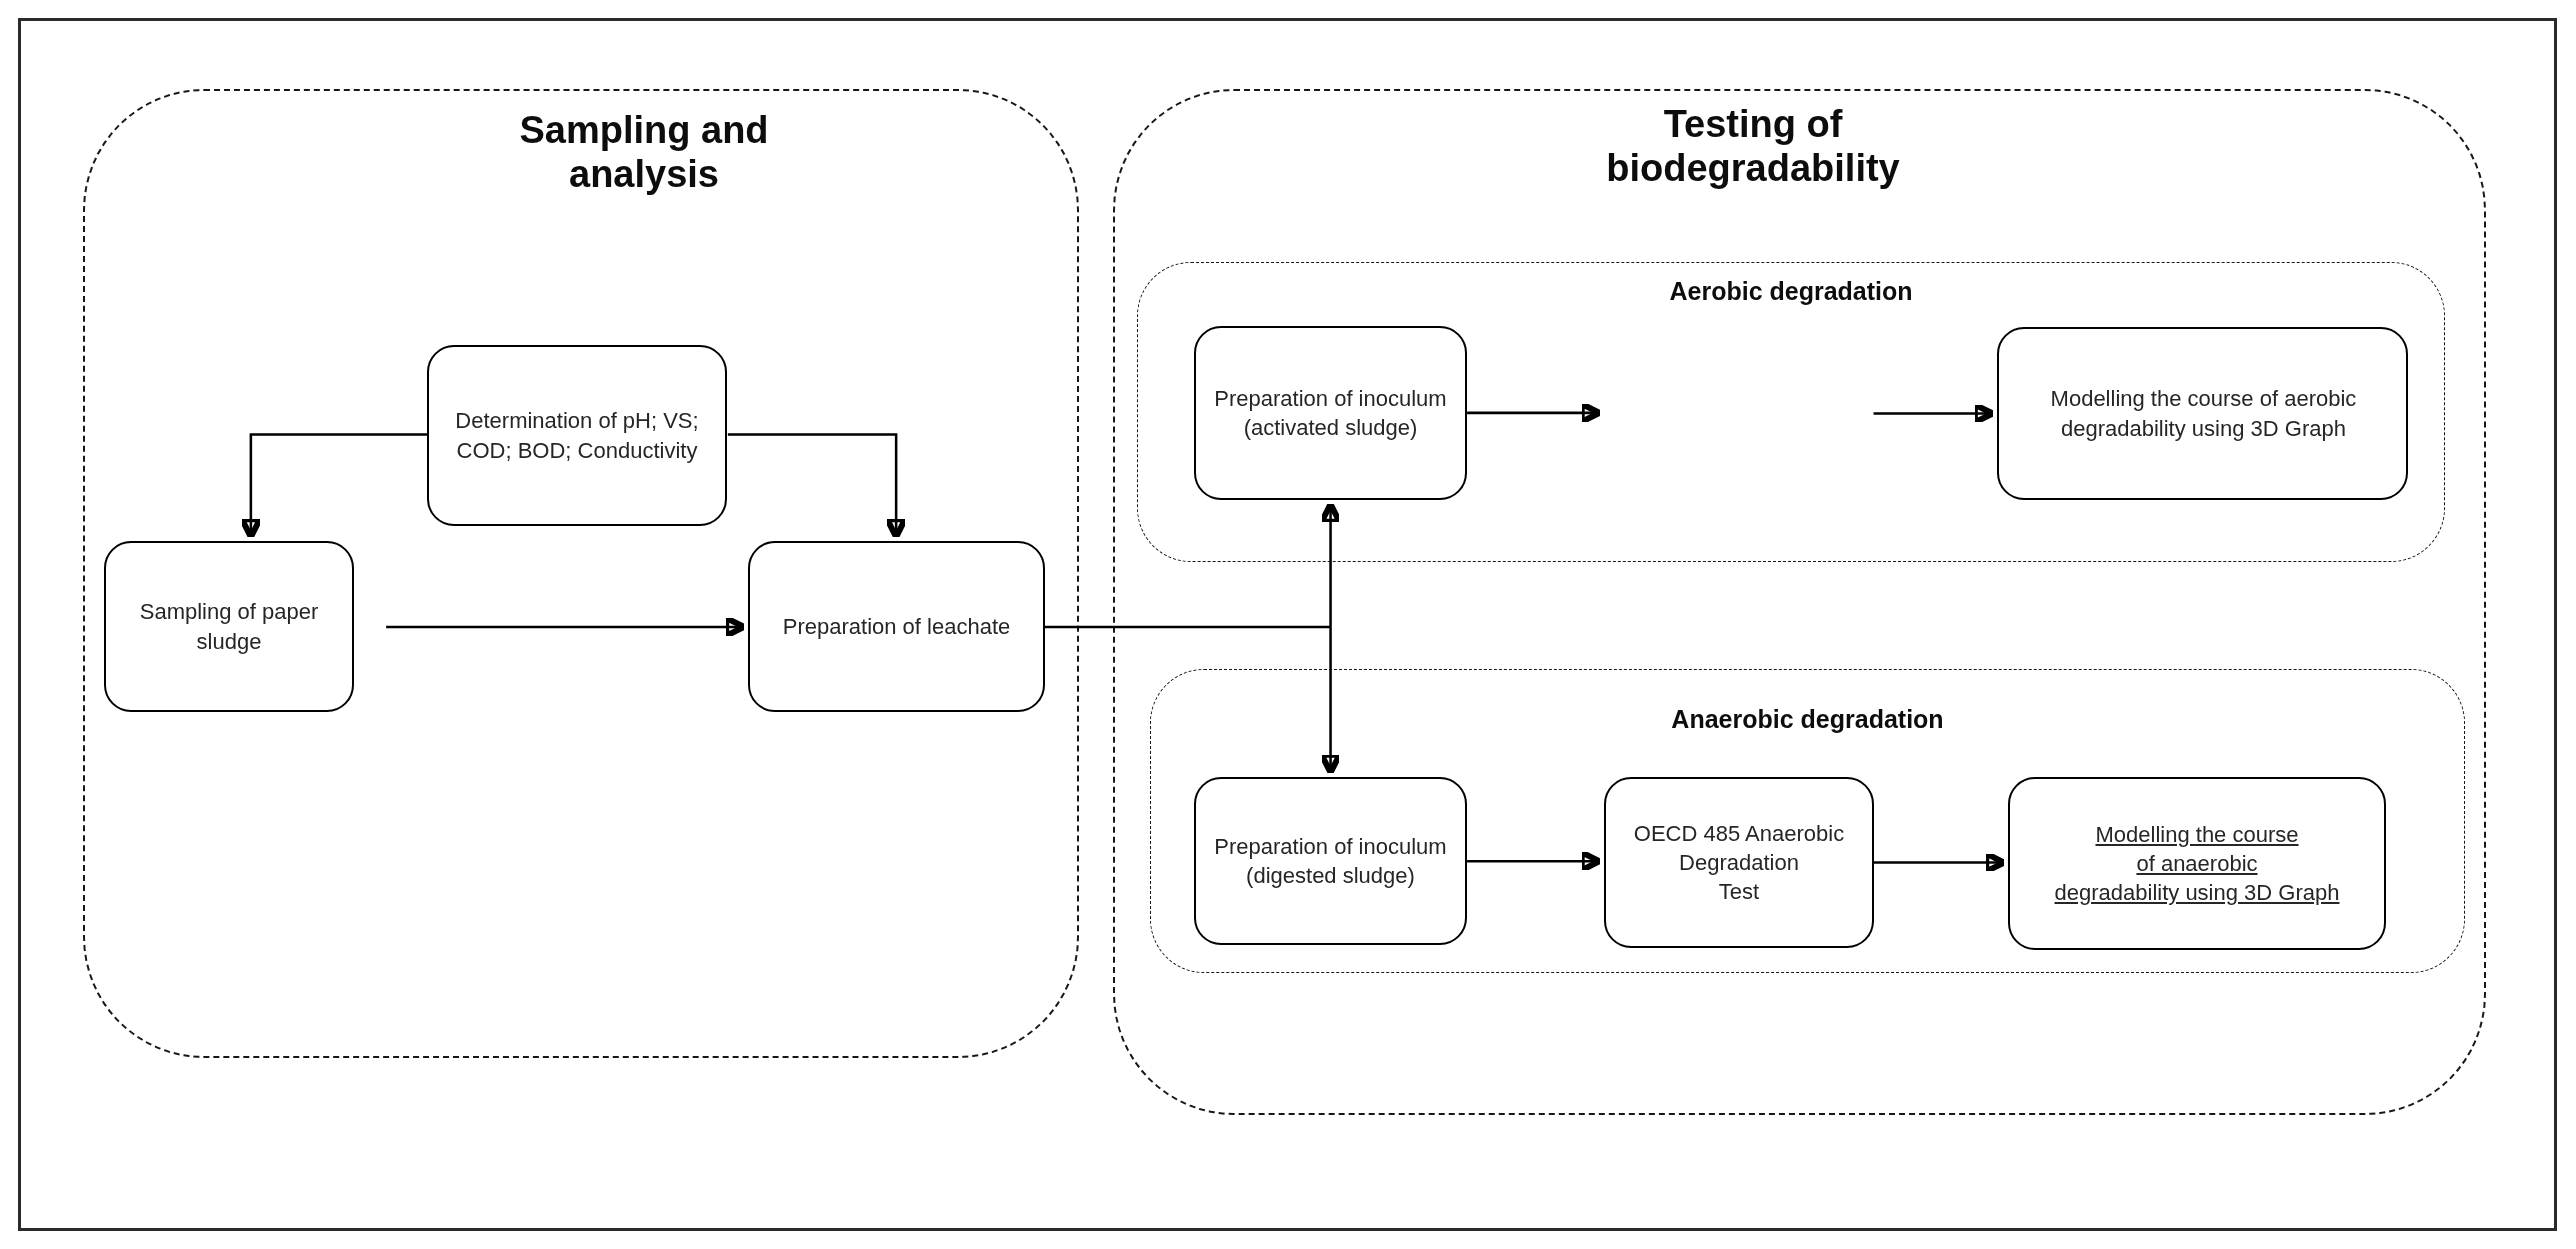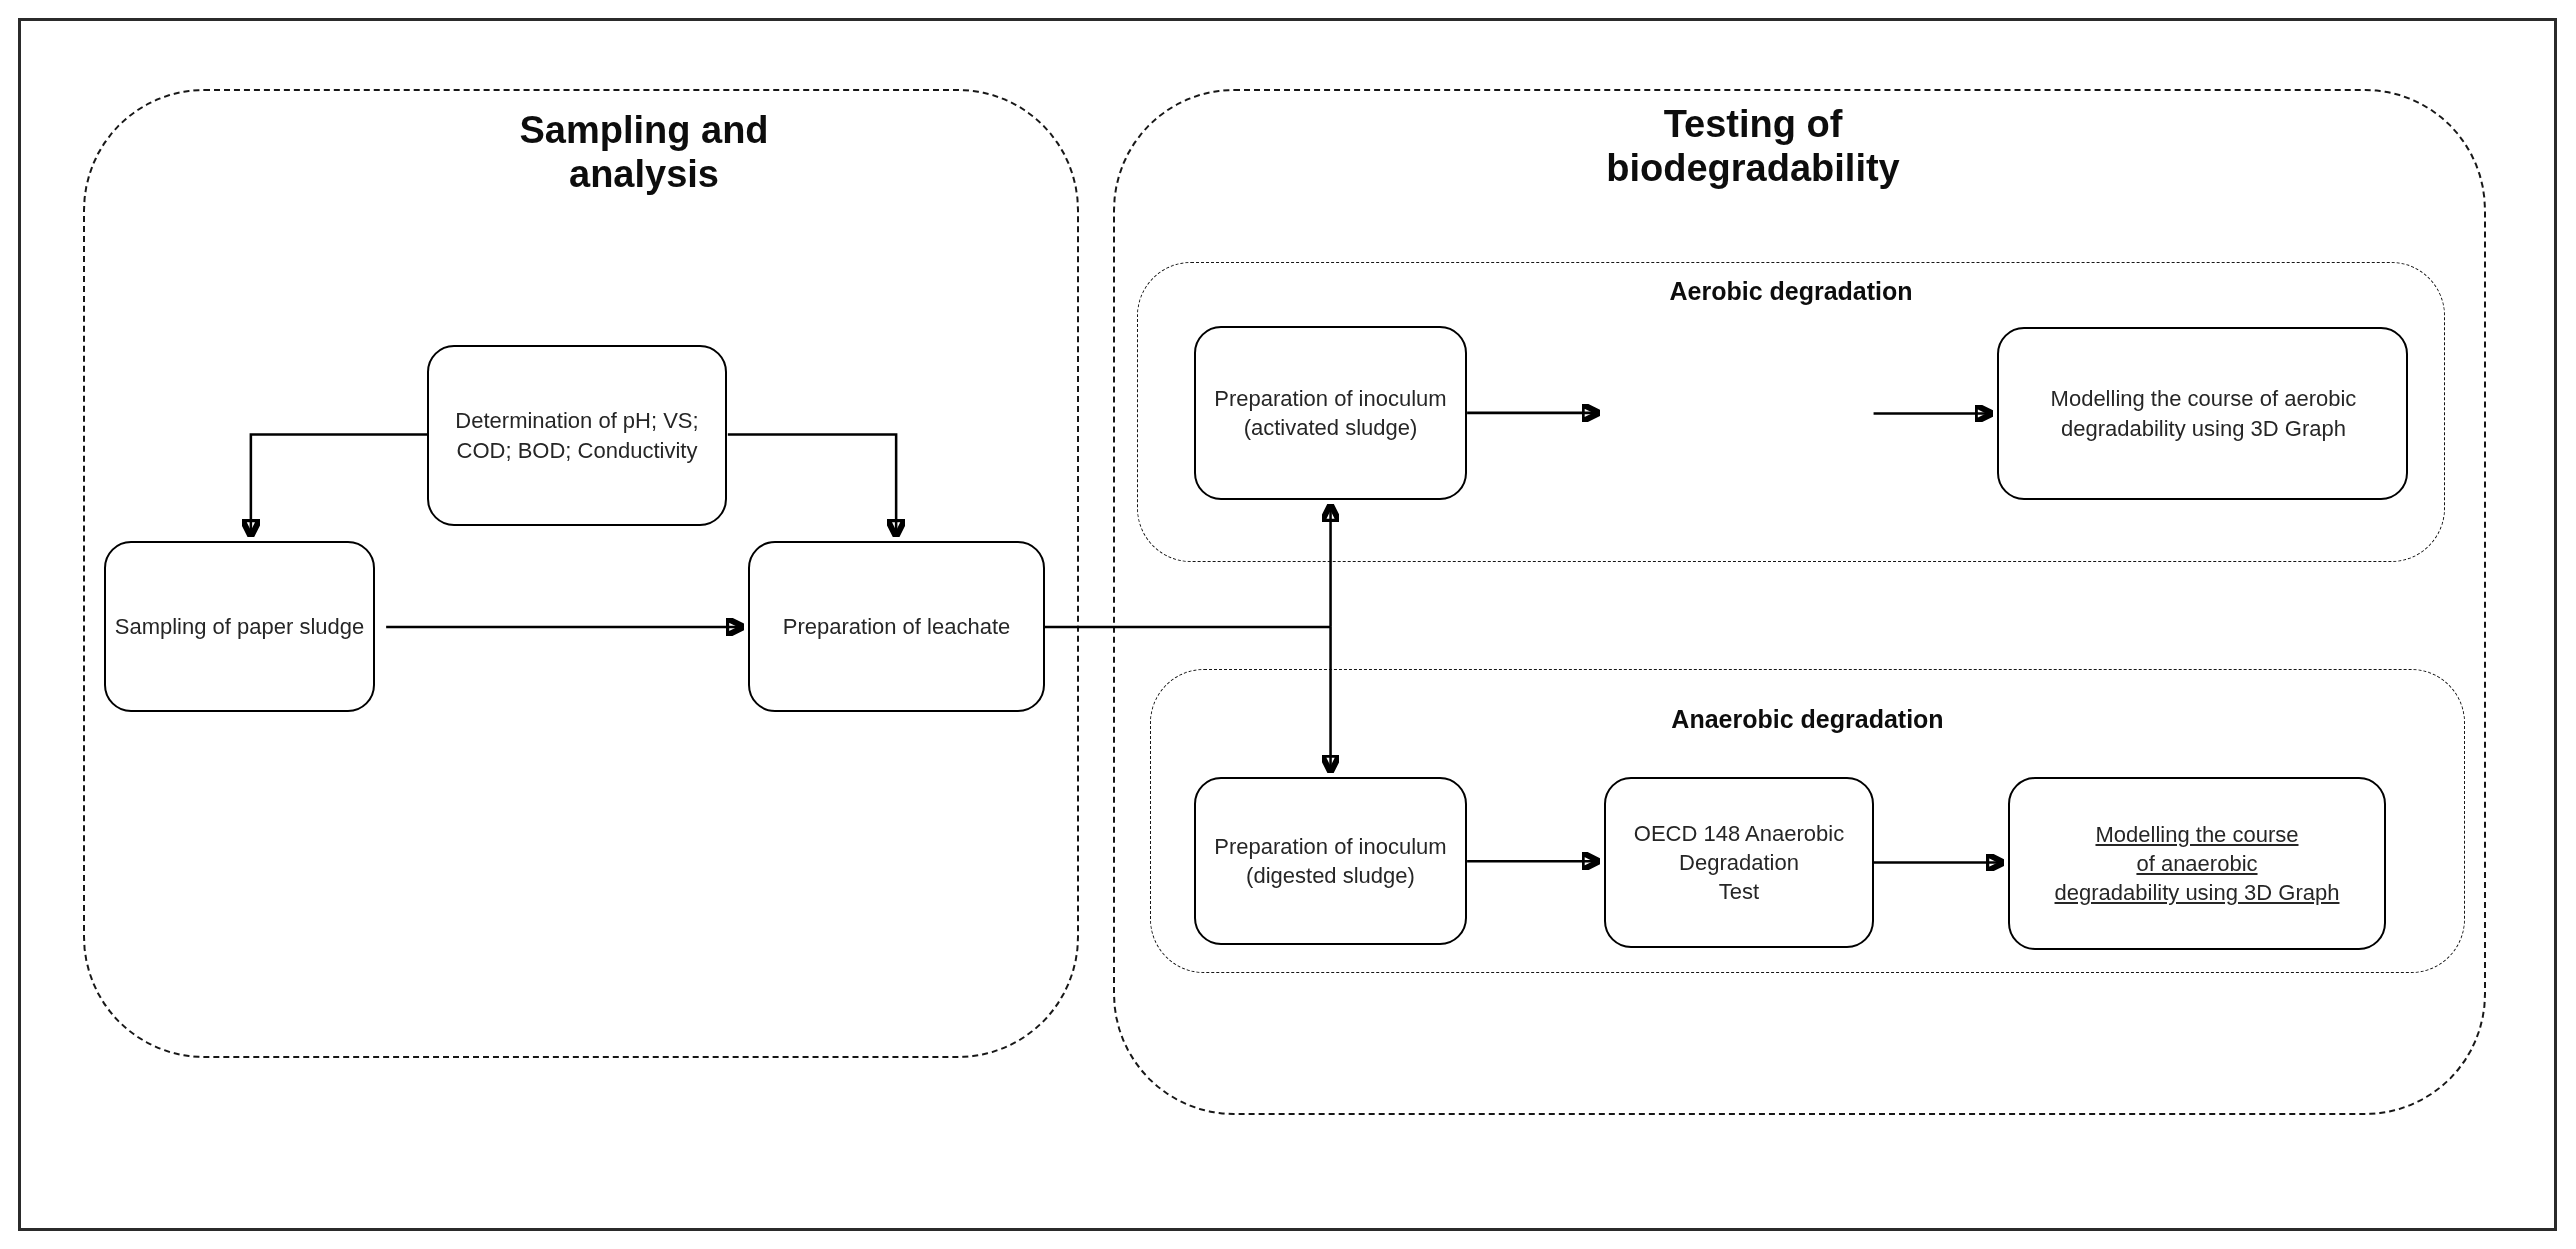--- a/index.html
+++ b/index.html
@@ -32,21 +32,21 @@
 
   <div class="outer-border"></div>
 
   <div class="group" style="left:83px;top:89px;width:996px;height:969px;"></div>
   <div class="section-title" style="left:146px;top:109px;width:996px;">Sampling and
 analysis</div>
 
   <div class="node" style="left:427px;top:345px;width:300px;height:181px;">Determination of pH; VS;
 COD; BOD; Conductivity</div>
 
-  <div class="node" style="left:104px;top:541px;width:271px;height:171px;">Sampling of paper sludge</div>
+  <div class="node" style="left:104px;top:541px;width:250px;height:171px;">Sampling of paper sludge</div>
 
   <div class="node" style="left:748px;top:541px;width:297px;height:171px;">Preparation of leachate</div>
 
   <div class="group" style="left:1113px;top:89px;width:1373px;height:1026px;"></div>
   <div class="section-title" style="left:1067px;top:103px;width:1372px;">Testing of
 biodegradability</div>
 
   <div class="subgroup" style="left:1137px;top:262px;width:1308px;height:300px;"></div>
   <div class="sub-label" style="left:1137px;top:276px;width:1308px;">Aerobic degradation</div>
 
@@ -56,21 +56,21 @@
 
   <div class="node" style="left:1997px;top:327px;width:411px;height:173px;padding-left:7px;">Modelling the course of aerobic
 degradability using 3D Graph</div>
 
   <div class="subgroup" style="left:1150px;top:669px;width:1315px;height:304px;"></div>
   <div class="sub-label" style="left:1150px;top:704px;width:1315px;">Anaerobic degradation</div>
 
   <div class="node" style="left:1194px;top:777px;width:273px;height:168px;">Preparation of inoculum
 (digested sludge)</div>
 
-  <div class="node" style="left:1604px;top:777px;width:270px;height:171px;">OECD 148 Anaerobic
+  <div class="node" style="left:1604px;top:777px;width:270px;height:171px;">OECD 485 Anaerobic
 Degradation
 Test</div>
 
   <div class="node" style="left:2008px;top:777px;width:378px;height:173px;text-decoration:underline;">Modelling the course
 of anaerobic
 degradability using 3D Graph</div>
 
   <svg class="connectors" viewBox="0 0 4056 1968" xmlns="http://www.w3.org/2000/svg">
     <defs>
       <marker id="arrow" viewBox="0 0 12 12" refX="10.5" refY="6" markerWidth="7" markerHeight="7" orient="auto">

